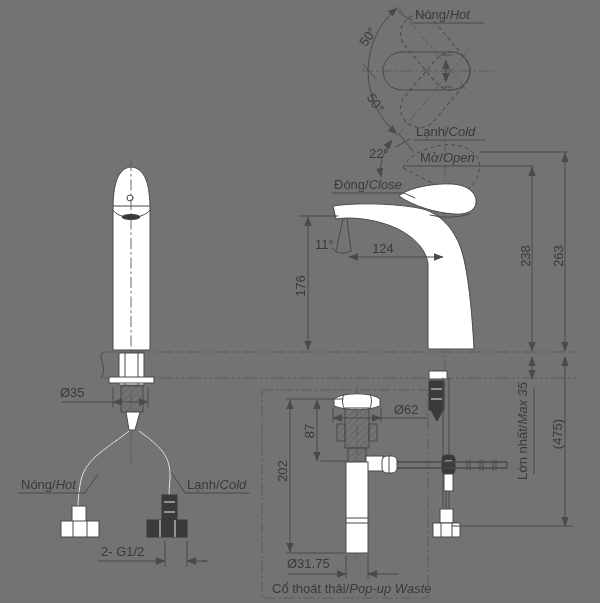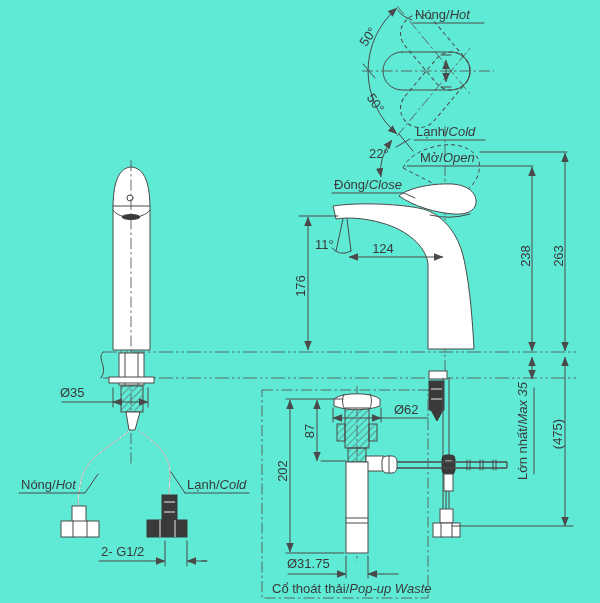--- a/index.html
+++ b/index.html
@@ -1,17 +1,17 @@
 <!DOCTYPE html>
 <html><head>
 <meta charset="utf-8">
 <style>
   html,body { margin:0; padding:0; background:#ffffff; }
   #stage {
-    position:relative; width:600px; height:603px; background:#5eead4;
+    position:relative; width:600px; height:603px; background:#737373;
     font-family:"Liberation Sans", sans-serif;
   }
   svg { display:block; }
   .ln   { stroke:#4a4a4a; stroke-width:1; fill:none; stroke-linecap:round; }
   .ln2  { stroke:#4a4a4a; stroke-width:1.3; fill:none; }
   .fil  { stroke:#4a4a4a; stroke-width:1; fill:#ffffff; }
   .dk   { stroke:#3a3a3a; stroke-width:1; fill:#3a3a3a; }
   .hat  { stroke:#4a4a4a; stroke-width:1; fill:url(#hatch); }
   .dash { stroke:#4a4a4a; stroke-width:1; fill:none; stroke-dasharray:4 3; }
   .cl   { stroke:#5a5a5a; stroke-width:0.9; fill:none; stroke-dasharray:11 3 2.5 3; }

